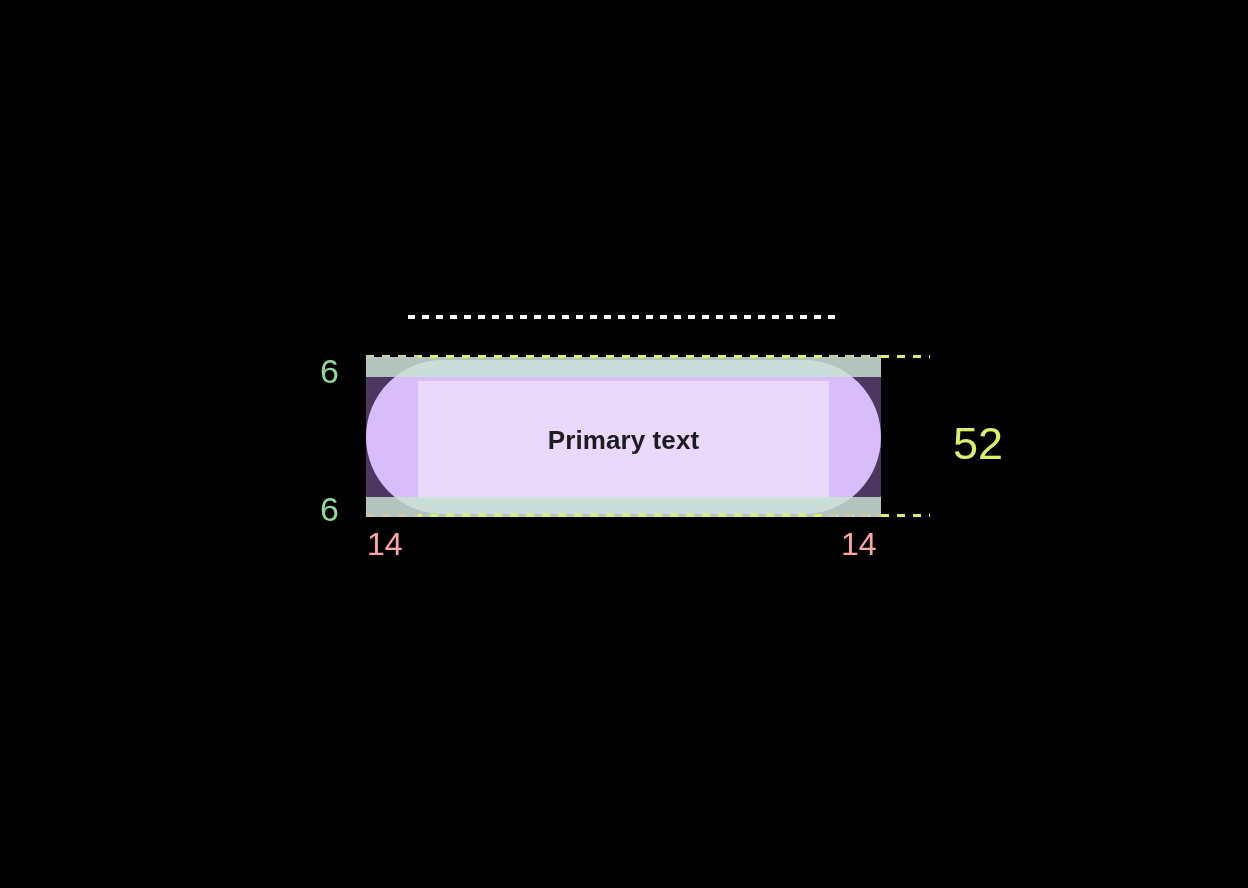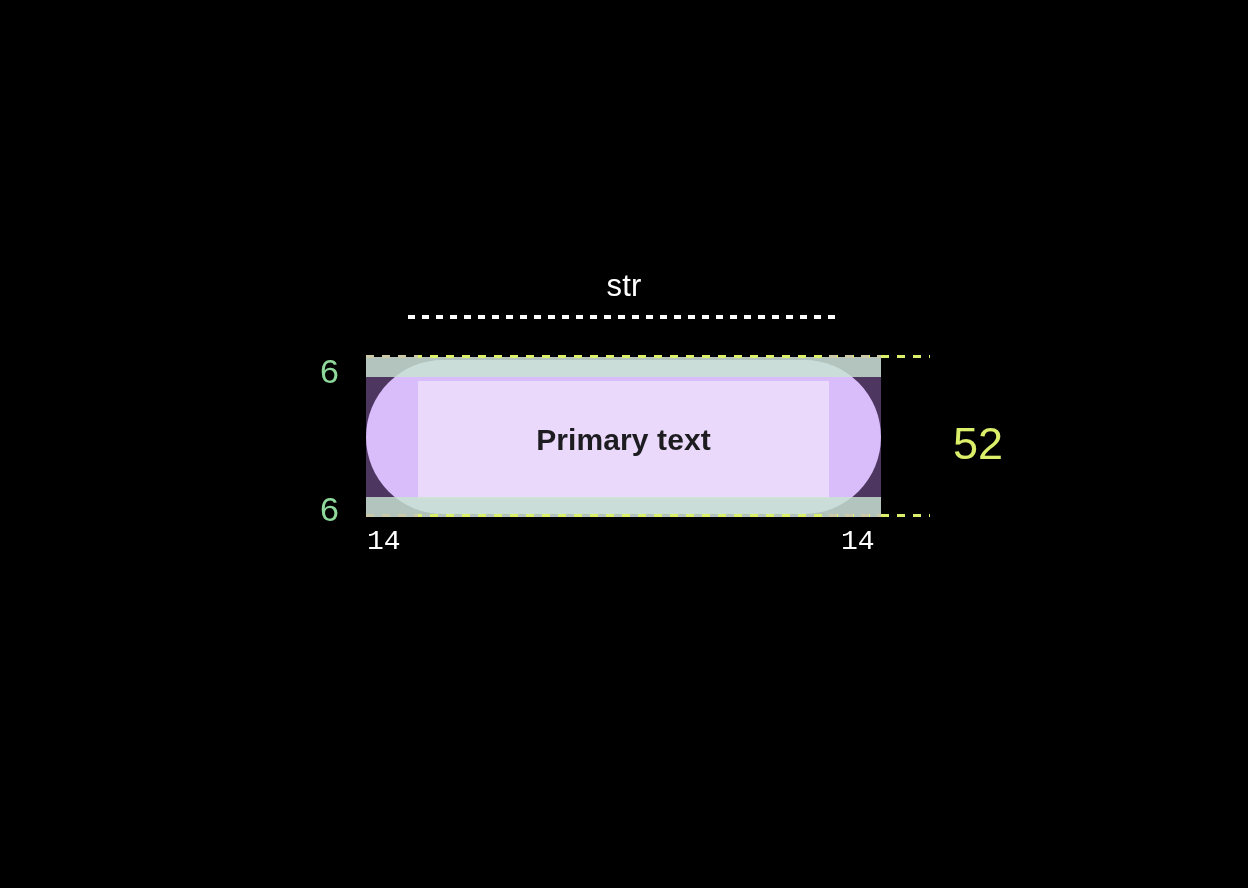--- a/index.html
+++ b/index.html
@@ -92,21 +92,21 @@
     top: 21px;
     width: 411px;
     height: 118px;
     background: #ead9fa;
     display: flex;
     align-items: center;
     justify-content: center;
   }
   .content-label {
     color: #1d1c20;
-    font-size: 30px;
+    font-size: 26px;
     font-weight: bold;
     letter-spacing: 0.1px;
     white-space: nowrap;
   }
 
   
   .box-outline {
     position: absolute;
     left: 366px;
     top: 355px;
@@ -166,40 +166,38 @@
     line-height: 1;
   }
   .dim-pad-v {
     color: #8fd89b;
     font-size: 34px;
   }
   .dim-pad-v.top  { left: 320px; top: 354px; }
   .dim-pad-v.bottom { left: 320px; top: 492px; }
 
   .dim-pad-h {
-    color: #ffffff;
-    font-size: 28px;
-    font-family: Liberation Mono, monospace;
+    color: #fca5a5;
+    font-size: 32px;
   }
   .dim-pad-h.left  { left: 367px; top: 528px; }
   .dim-pad-h.right { left: 841px; top: 528px; }
 
   .dim-height {
     color: #dcef6a;
     font-size: 45px;
     left: 953px;
     top: 421px;
   }
 </style>
 </head>
 <body>
 
 <div class="stage">
 
-  <div class="str-label">str</div>
   <div class="str-rule"></div>
 
   <div class="element-box">
     <div class="pad-horizontal"></div>
     <div class="pill">
       <div class="content-area">
         <span class="content-label">Primary text</span>
       </div>
     </div>
     <div class="pad-vertical top"></div>

